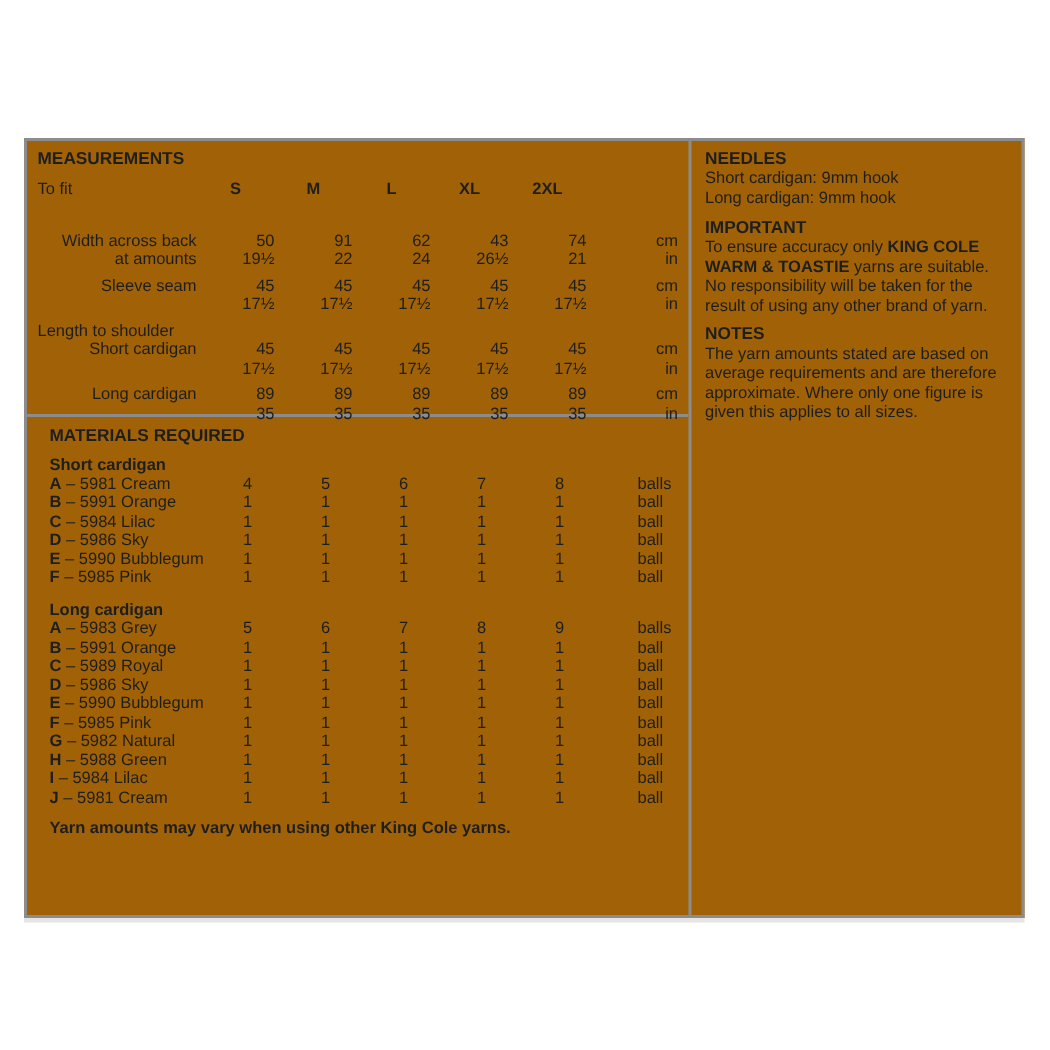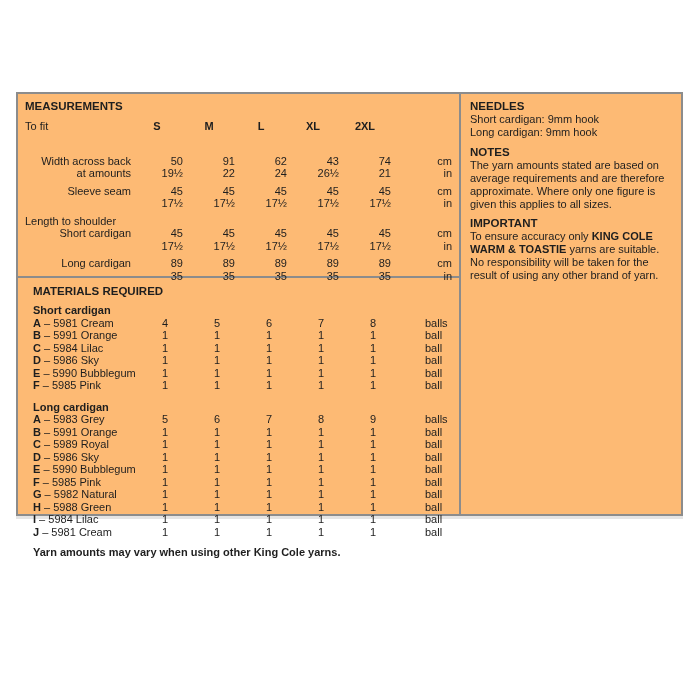--- a/index.html
+++ b/index.html
@@ -8,24 +8,24 @@
   }
   *{box-sizing:border-box;}
   html,body{margin:0;padding:0;}
   body{
     width:700px;height:700px;background:#ffffff;color:var(--ink);
     font-family:"Liberation Sans","DejaVu Sans",sans-serif;
     font-size:11px;line-height:12.5px;
     position:relative;
   }
   .sheet{
-    position:absolute;left:16px;top:92px;width:667px;height:424px;
+    position:absolute;left:16px;top:92px;width:667px;height:520px;
     border:2px solid var(--line);
     box-shadow:0 3px 0 rgba(0,0,0,0.10);
-    display:flex;background:#fdba74;
+    display:flex;background:#a16207;
   }
   .col-left{width:443px;border-right:2px solid var(--line);display:flex;flex-direction:column;}
   .col-right{flex:1;padding:6px 8px 0 9px;}
   .sec-measure{height:184px;border-bottom:2px solid var(--line);padding:6px 7px 0 7px;}
   .sec-materials{flex:1;padding:7px 7px 0 15px;}
   .h{font-weight:bold;font-size:11.5px;line-height:13px;}
   .grid{display:grid;grid-template-columns:106px 52px 52px 52px 52px 52px 1fr;}
   .c{text-align:center;}
   .u{padding-left:26px;}
   .ln{display:block;text-align:right;}
@@ -346,21 +346,21 @@
     </section>
   </div>
 
   <div class="col-right">
     <div class="rsec">
       <div class="h">NEEDLES</div>
       <div class="rline">Short cardigan: 9mm hook</div>
       <div class="rline">Long cardigan: 9mm hook</div>
     </div>
     <div class="rsec">
+      <div class="h">IMPORTANT</div>
+      <p><span>To ensure accuracy only </span><b>KING COLE WARM &amp; TOASTIE</b><span> yarns are suitable. No responsibility will be taken for the result of using any other brand of yarn.</span></p>
+    </div>
+    <div class="rsec">
       <div class="h">NOTES</div>
       <p>The yarn amounts stated are based on average requirements and are therefore approximate.  Where only one figure is given this applies to all sizes.</p>
     </div>
-    <div class="rsec">
-      <div class="h">IMPORTANT</div>
-      <p><span>To ensure accuracy only </span><b>KING COLE WARM &amp; TOASTIE</b><span> yarns are suitable. No responsibility will be taken for the result of using any other brand of yarn.</span></p>
-    </div>
   </div>
 </div>
 
 </body></html>

